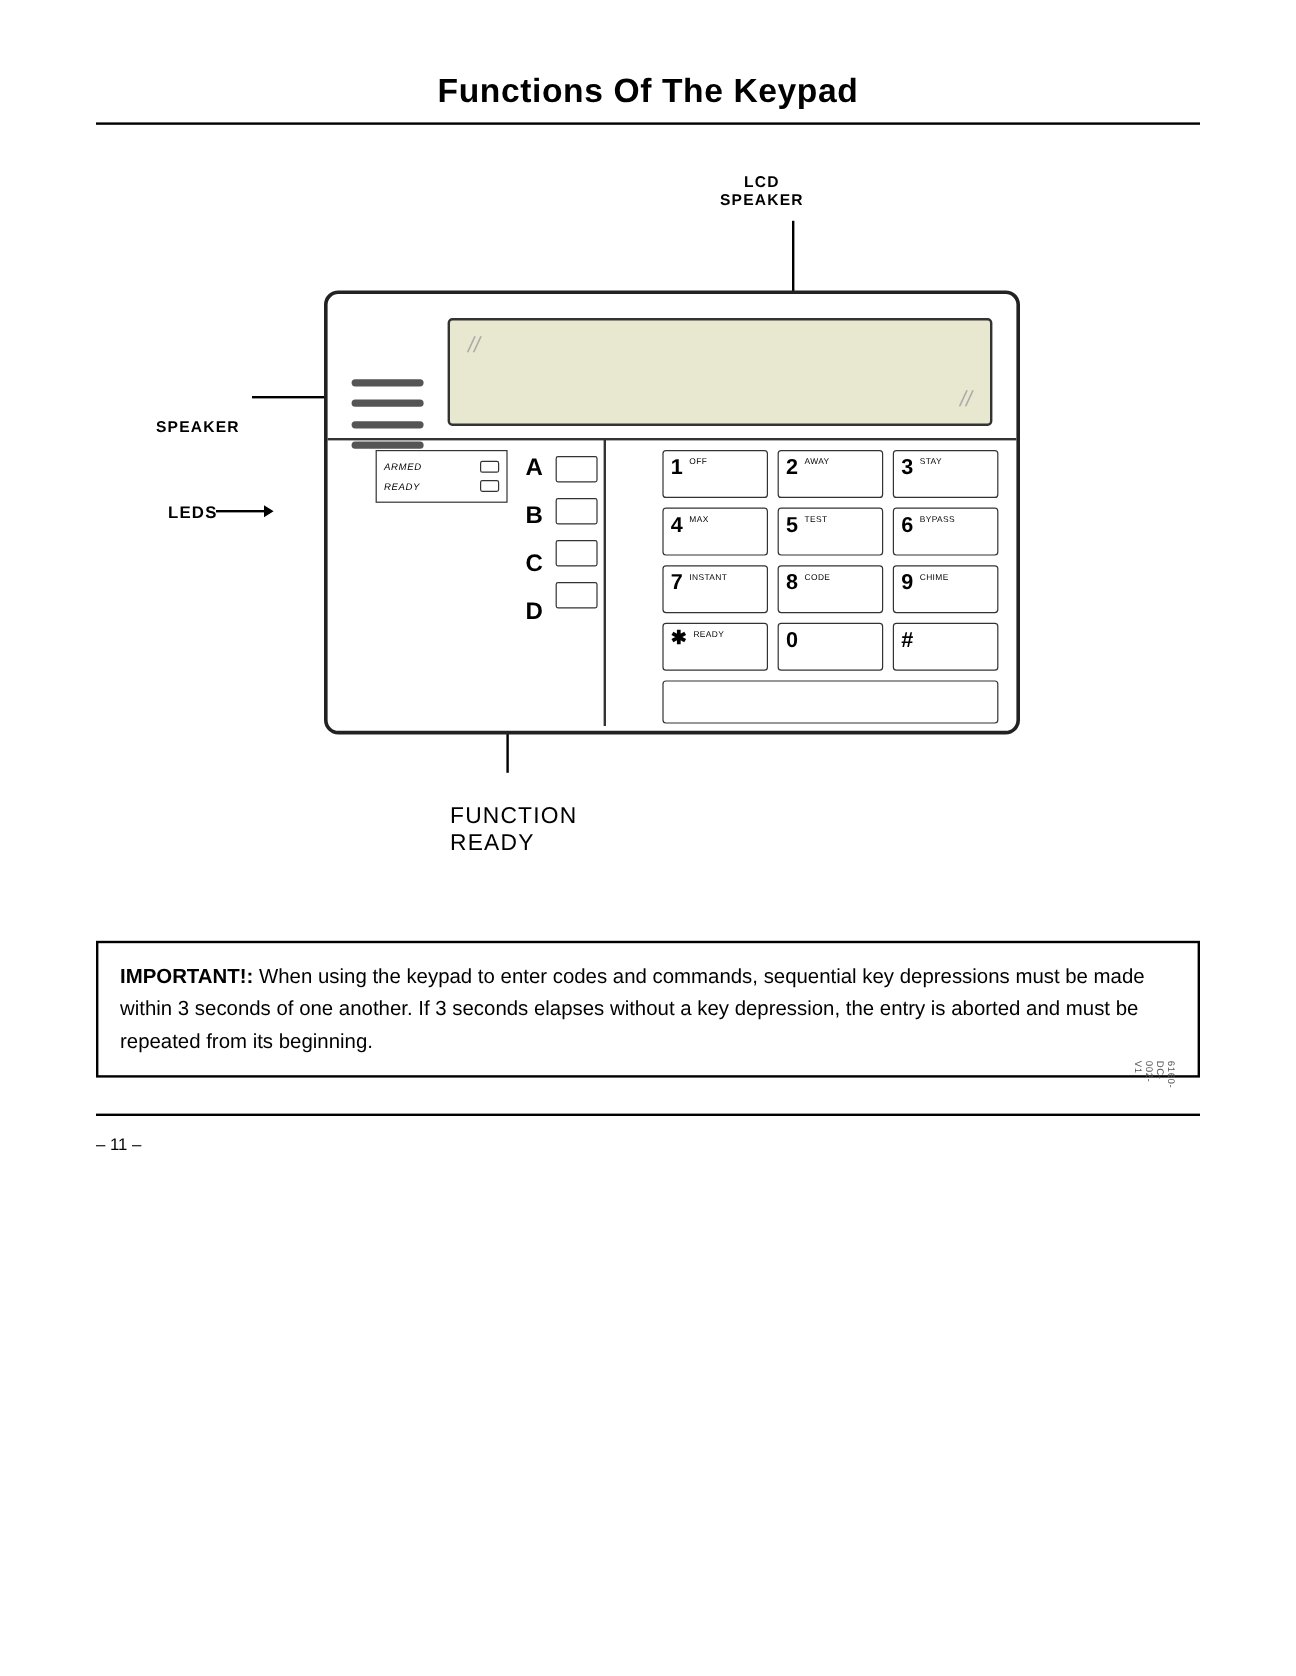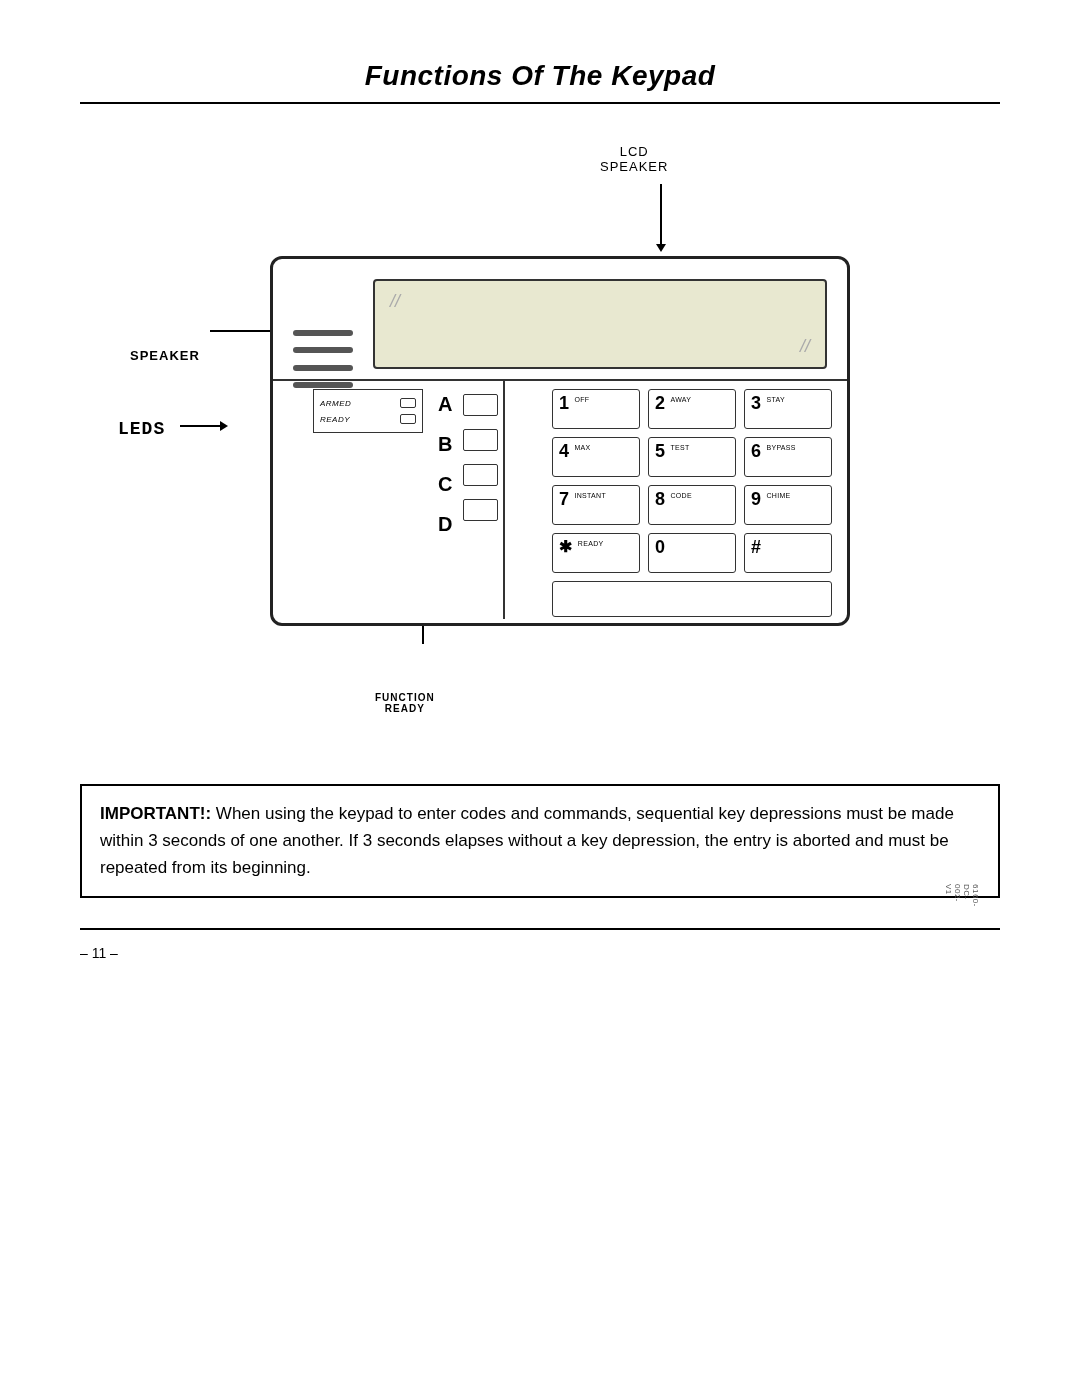--- a/index.html
+++ b/index.html
@@ -9,21 +9,20 @@
       width: 1080px;
       min-height: 1397px;
       position: relative;
       padding: 60px 80px 60px 80px;
     }
 
     .page-title {
       text-align: center;
       font-size: 28px;
       font-weight: bold;
-      font-style: italic;
       margin-bottom: 10px;
       letter-spacing: 0.5px;
     }
 
     .title-underline {
       border: none;
       border-top: 2px solid #000;
       margin-bottom: 30px;
     }
 
@@ -34,21 +33,21 @@
       margin-bottom: 30px;
     }
 
     
     .label-lcd {
       position: absolute;
       top: 10px;
       left: 520px;
       text-align: center;
       font-size: 13px;
-      font-weight: normal;
+      font-weight: bold;
       letter-spacing: 1px;
     }
 
     
     .arrow-lcd {
       position: absolute;
       top: 50px;
       left: 580px;
       width: 2px;
       height: 60px;
@@ -91,25 +90,24 @@
       top: -4px;
       border-top: 5px solid transparent;
       border-bottom: 5px solid transparent;
       border-left: 8px solid #000;
     }
 
     
     .label-leds {
       position: absolute;
       top: 285px;
-      left: 38px;
-      font-size: 18px;
+      left: 60px;
+      font-size: 14px;
       font-weight: bold;
       letter-spacing: 1px;
-      font-family: Liberation Mono, monospace;
     }
 
     .arrow-leds {
       position: absolute;
       top: 291px;
       left: 100px;
       width: 40px;
       height: 2px;
       background: #000;
     }
@@ -121,23 +119,23 @@
       border-top: 5px solid transparent;
       border-bottom: 5px solid transparent;
       border-left: 8px solid #000;
     }
 
     
     .label-function {
       position: absolute;
       bottom: 40px;
       left: 295px;
-      text-align: center;
-      font-size: 10px;
-      font-weight: bold;
+      text-align: left;
+      font-size: 19px;
+      font-weight: normal;
       letter-spacing: 1px;
     }
 
     
     .arrow-function {
       position: absolute;
       bottom: 110px;
       left: 342px;
       width: 2px;
       height: 60px;
@@ -149,21 +147,21 @@
       top: -8px;
       left: -4px;
       border-left: 5px solid transparent;
       border-right: 5px solid transparent;
       border-bottom: 8px solid #000;
     }
 
     
     .keypad-device {
       position: absolute;
-      top: 122px;
+      top: 108px;
       left: 190px;
       width: 580px;
       height: 370px;
       background: #fff;
       border: 3px solid #222;
       border-radius: 12px;
       padding: 15px;
     }
 
     

